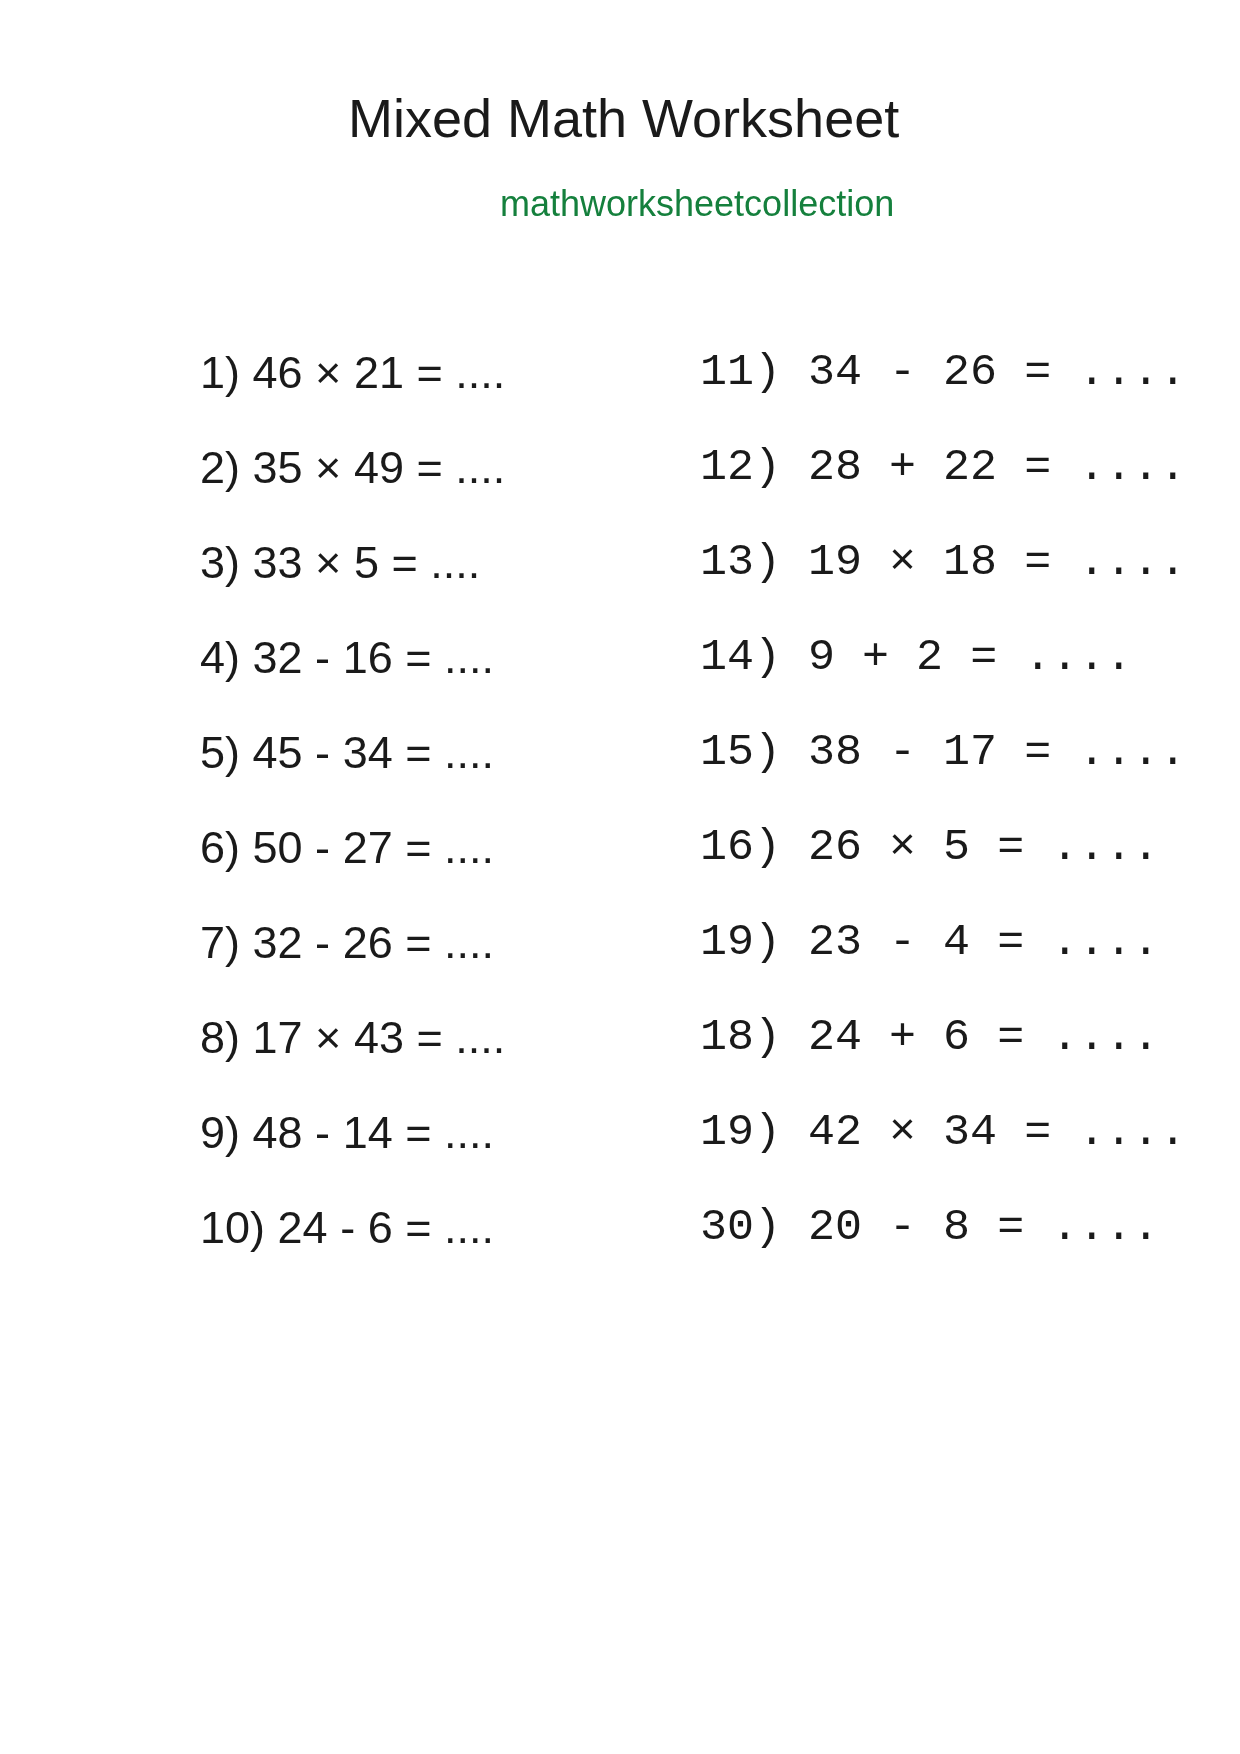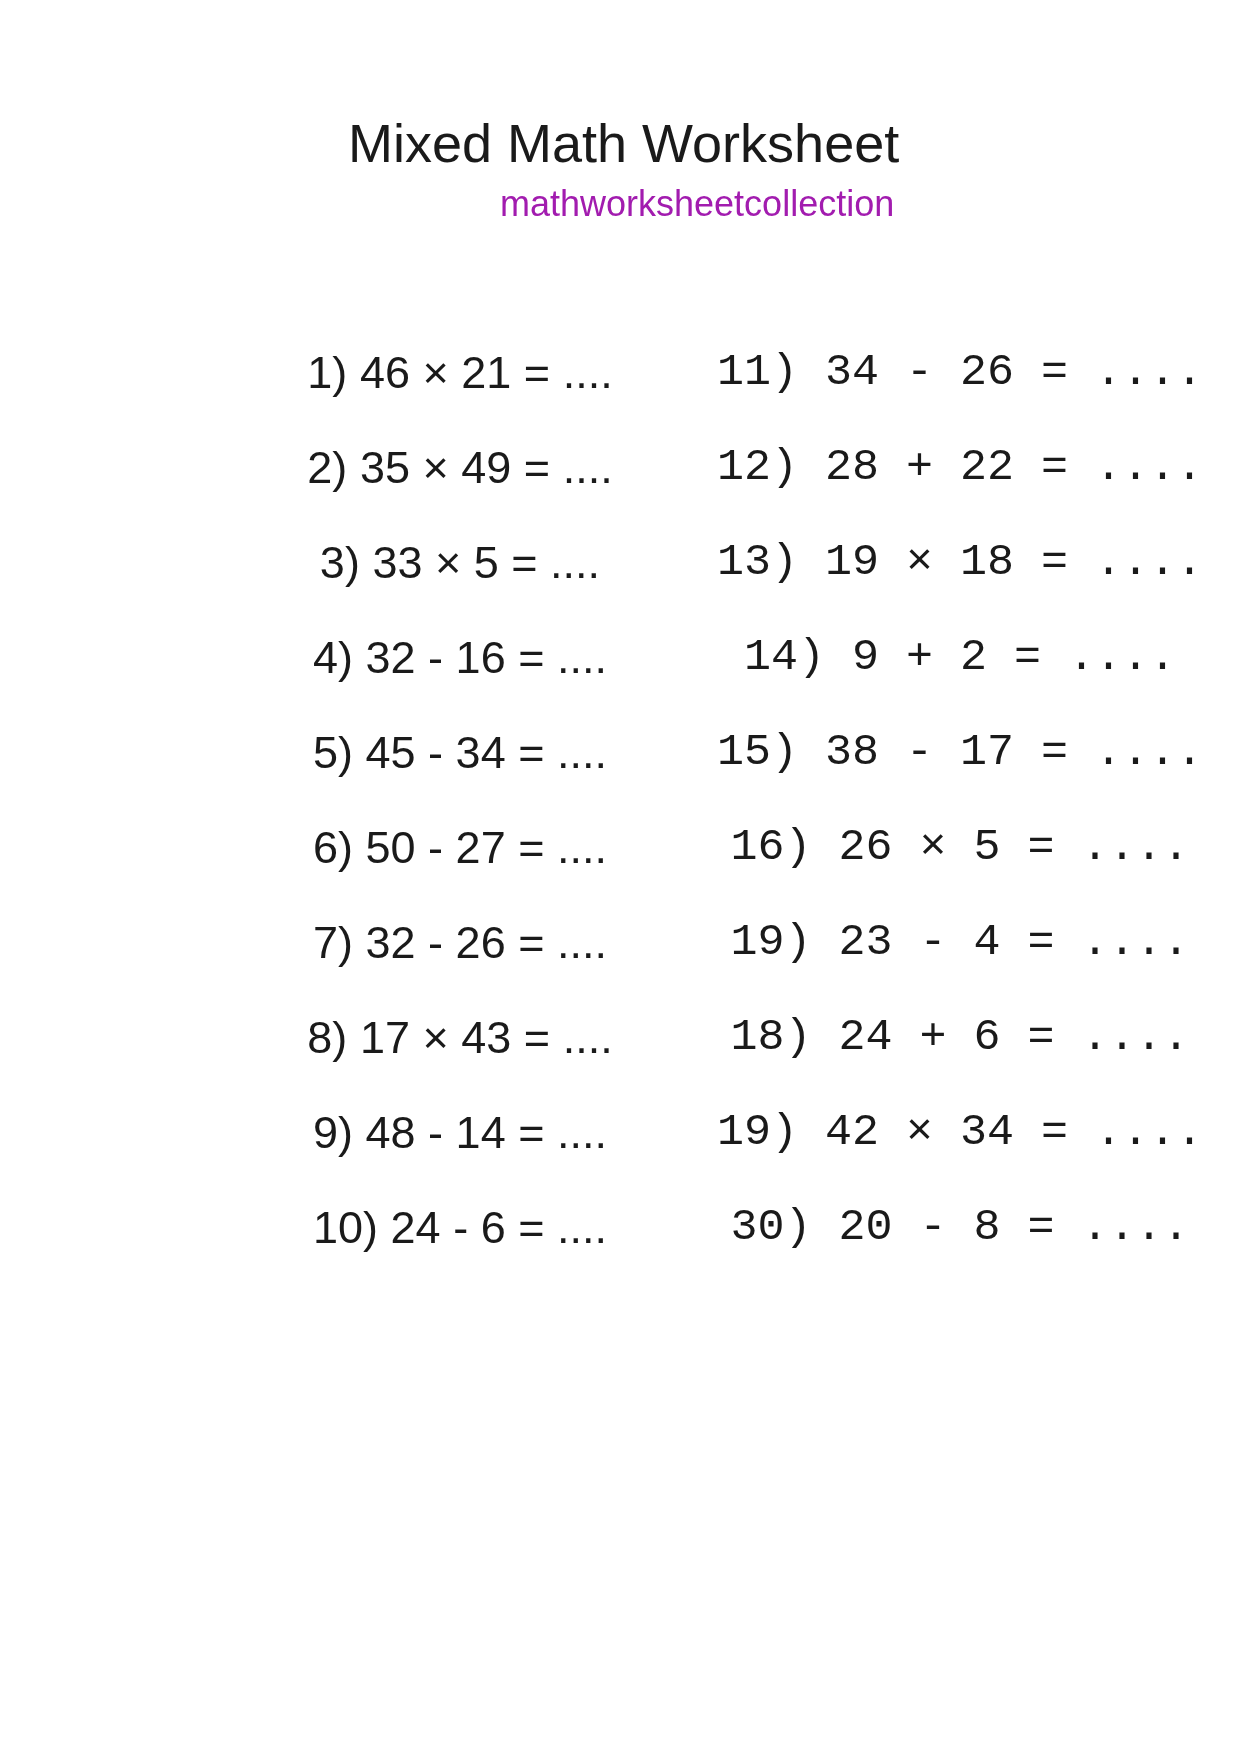--- a/index.html
+++ b/index.html
@@ -11,40 +11,39 @@
     position: relative;
     width: 1240px;
     height: 1754px;
     background: #ffffff;
     font-family: "Liberation Sans", sans-serif;
     overflow: hidden;
   }
   .title {
     position: absolute;
     left: 348px;
-    top: 116px;
+    top: 91px;
     font-size: 54px;
     line-height: 1.0;
     color: #1a1a1a;
     white-space: nowrap;
   }
   .subtitle {
     position: absolute;
     left: 500px;
     top: 186px;
     font-size: 36px;
     line-height: 1.0;
-    color: #a21caf;
+    color: #15803d;
     white-space: nowrap;
   }
   .col {
     position: absolute;
     top: 325px;
     width: 520px;
-    text-align: center;
   }
   .col-left  { left: 200px; }
   .col-right { left: 700px; font-family: Liberation Mono, monospace; }
   .problem-row {
     height: 95px;
     line-height: 95px;
     font-size: 45px;
     color: #1a1a1a;
     white-space: nowrap;
   }

